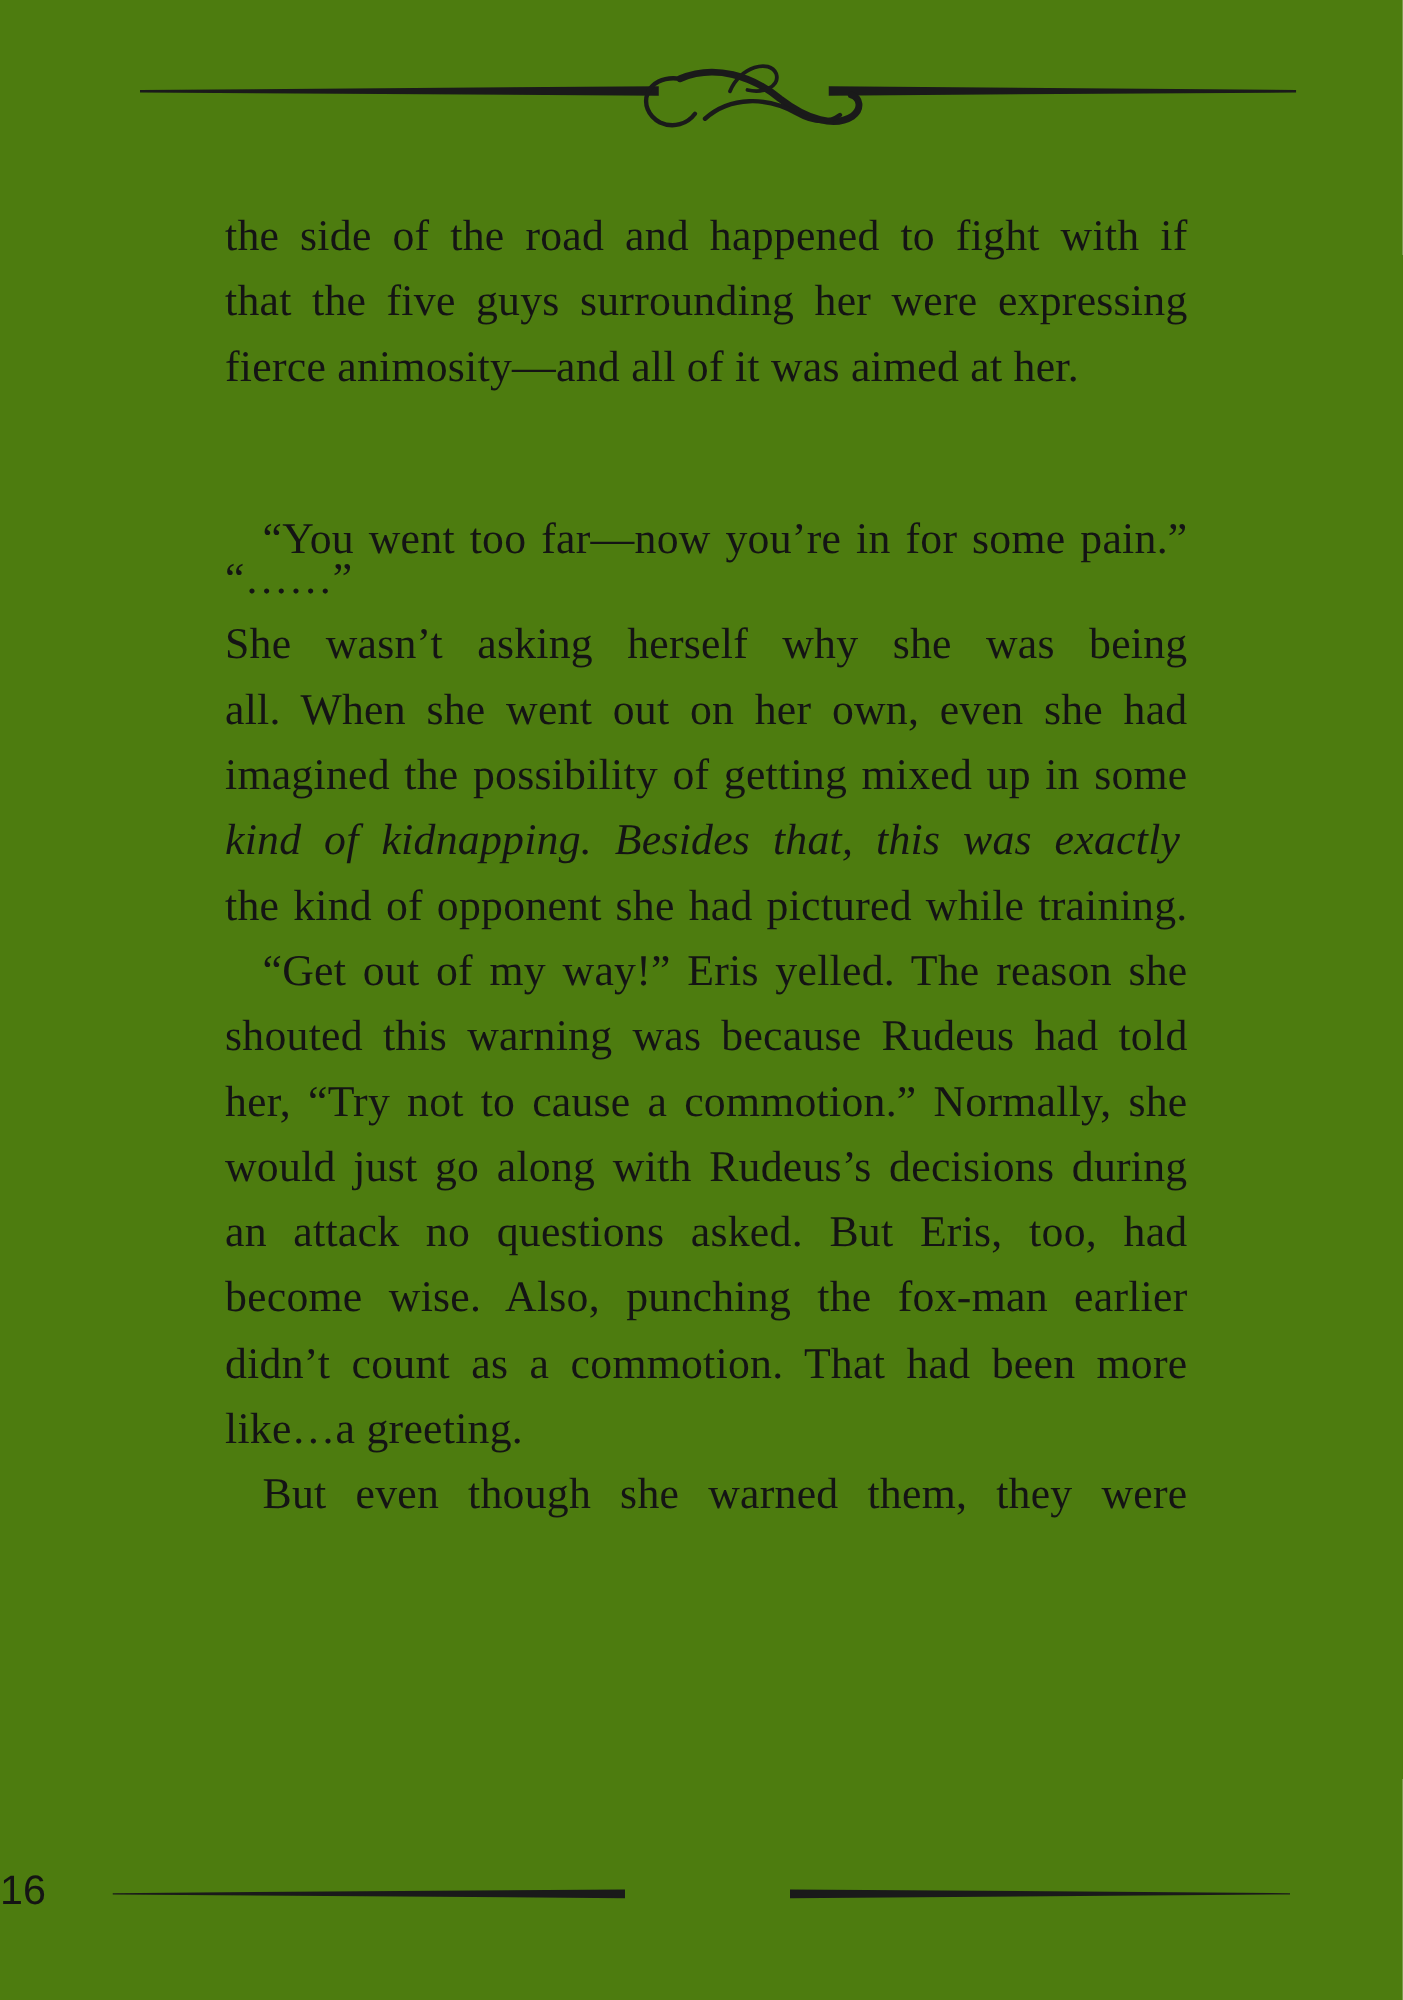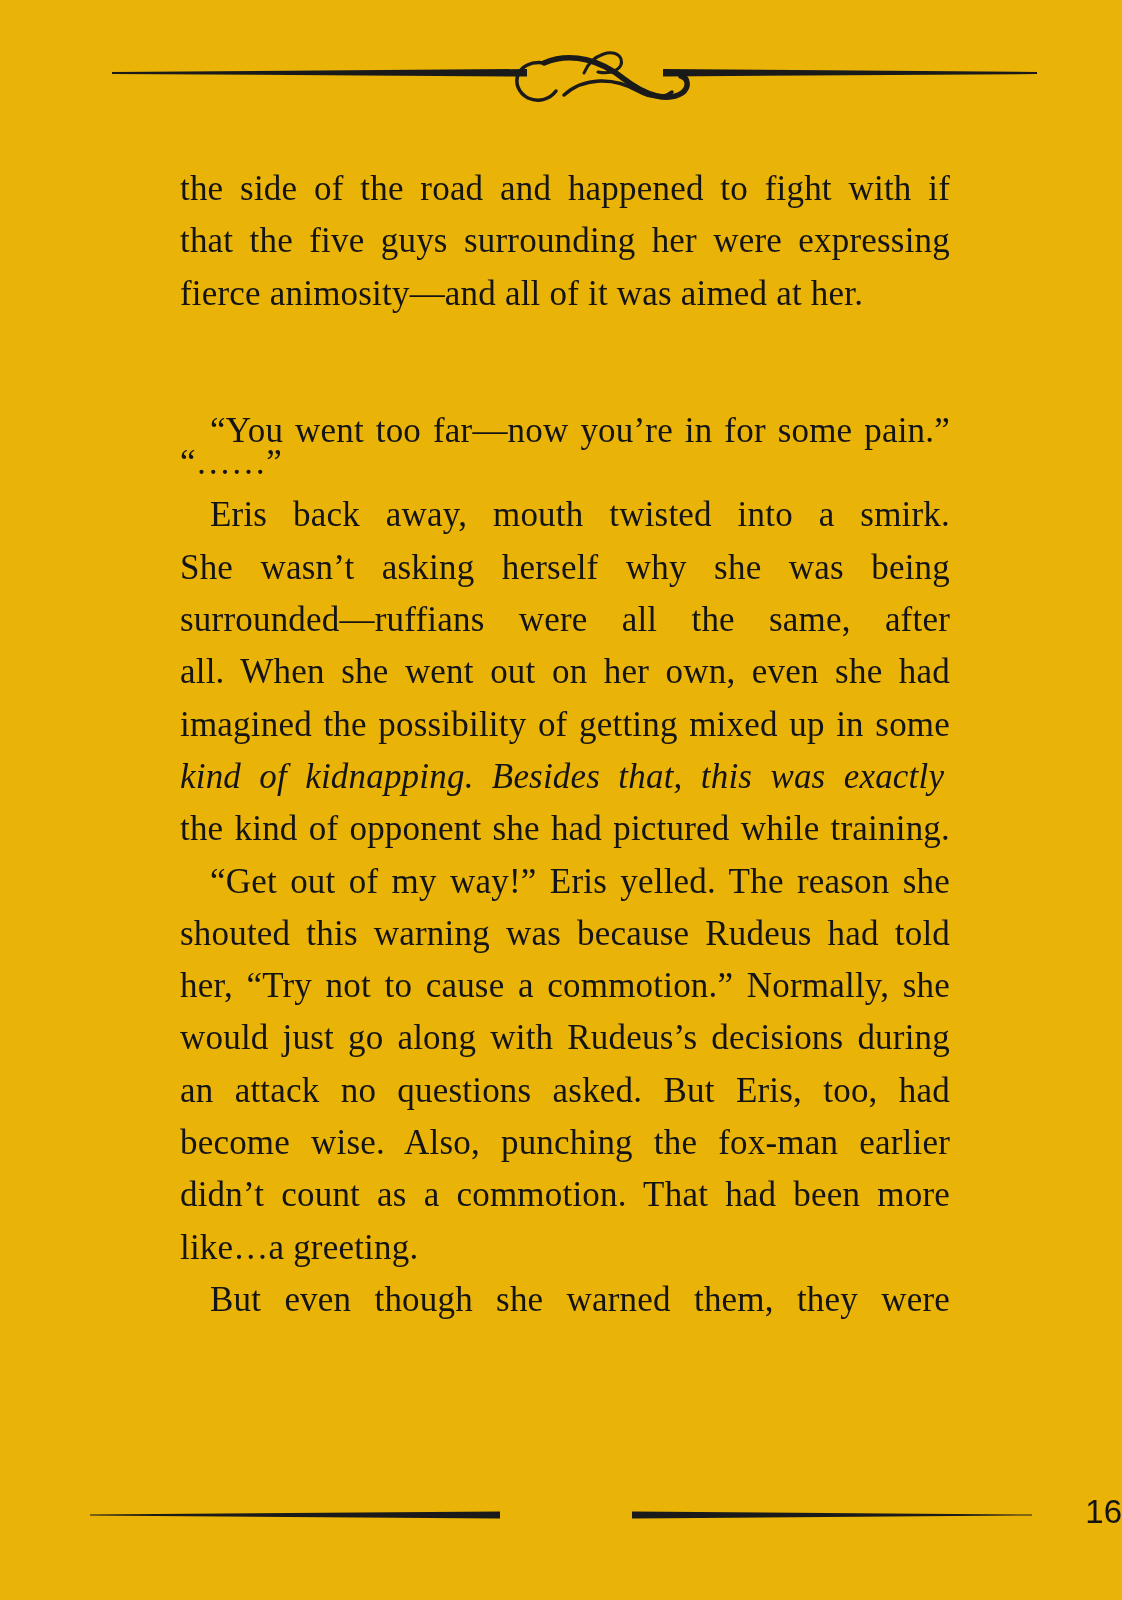--- a/index.html
+++ b/index.html
@@ -5,21 +5,21 @@
   html, body { margin: 0; padding: 0; }
   body {
     width: 1122px; height: 1600px;
     background: #ffffff;
     position: relative;
     font-family: "Liberation Serif", serif;
     overflow: hidden;
   }
   .book-page {
     position: absolute; inset: 0;
-    background: #eab308;
+    background: #4d7c0f;
     color: #141414;
   }
   .header-divider {
     position: absolute;
     left: 112px; top: 45px;
     width: 925px; height: 62px;
   }
   .text-column {
     position: absolute;
     left: 180px; top: 163px;
@@ -35,21 +35,21 @@
   .line > span { display: inline-block; white-space: pre; }
   .indent { padding-left: 30px; }
   .footer-divider {
     position: absolute;
     left: 90px; top: 1495px;
     width: 942px; height: 40px;
   }
   .page-number {
     position: absolute;
     left: 0; right: 0; top: 1492px;
-    text-align: right;
+    text-align: left;
     font-family: "Liberation Sans", sans-serif;
     font-size: 33px;
     line-height: 40px;
     color: #141414;
   }
   svg .rule { fill: #1a1a1a; }
   svg .swash { fill: none; stroke: #1a1a1a; stroke-linecap: round; }
 </style>
 </head>
 <body>
@@ -73,23 +73,21 @@
         <div class="line"><span style="word-spacing: 7.35px; text-align: center;">that the five guys surrounding her were expressing</span></div>
         <div class="line"><span>fierce animosity—and all of it was aimed at her.</span></div>
       </div>
       <div style="margin-top: 65px;">
         <div class="line indent"><span style="word-spacing: 2.95px; margin-top: 20px;">“You went too far—now you’re in for some pain.”</span></div>
       </div>
       <div>
         <div class="line"><span>“……”</span></div>
       </div>
       <div>
-        <div class="line indent"><span style="word-spacing: 16.91px;">Eris back away, mouth twisted into a smirk.</span></div>
         <div class="line"><span style="word-spacing: 18.46px;">She wasn’t asking herself why she was being</span></div>
-        <div class="line"><span style="word-spacing: 25.25px;">surrounded—ruffians were all the same, after</span></div>
         <div class="line"><span style="word-spacing: 7.5px;">all. When she went out on her own, even she had</span></div>
         <div class="line"><span style="word-spacing: 2.6px;">imagined the possibility of getting mixed up in some</span></div>
         <div class="line"><span style="word-spacing: 9.28px; font-style: italic;">kind of kidnapping. Besides that, this was exactly</span></div>
         <div class="line"><span style="word-spacing: 2.22px;">the kind of opponent she had pictured while training.</span></div>
       </div>
       <div>
         <div class="line indent"><span style="word-spacing: 4.34px;">“Get out of my way!” Eris yelled. The reason she</span></div>
         <div class="line"><span style="word-spacing: 7.12px;">shouted this warning was because Rudeus had told</span></div>
         <div class="line"><span style="word-spacing: 4.62px;">her, “Try not to cause a commotion.” Normally, she</span></div>
         <div class="line"><span style="word-spacing: 5.1px;">would just go along with Rudeus’s decisions during</span></div>

